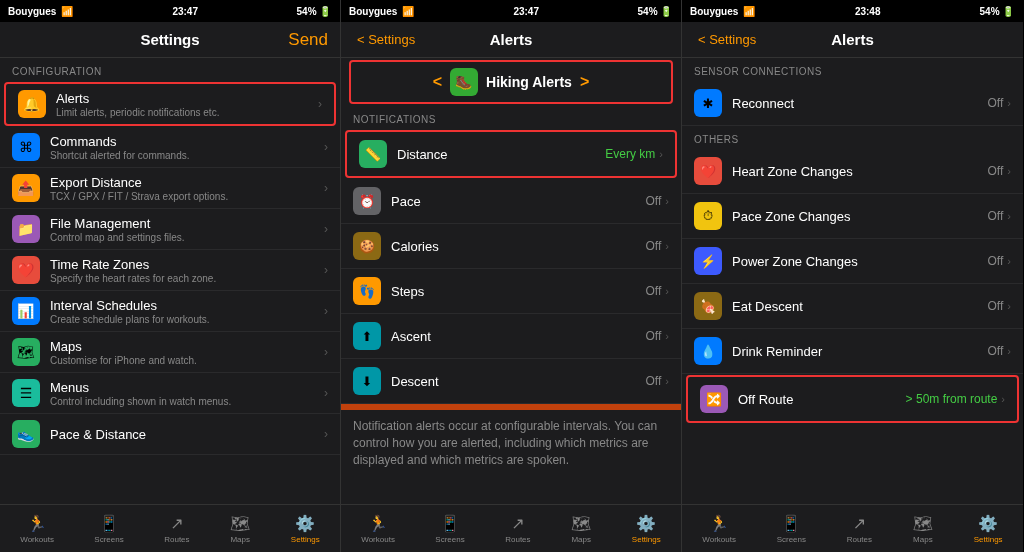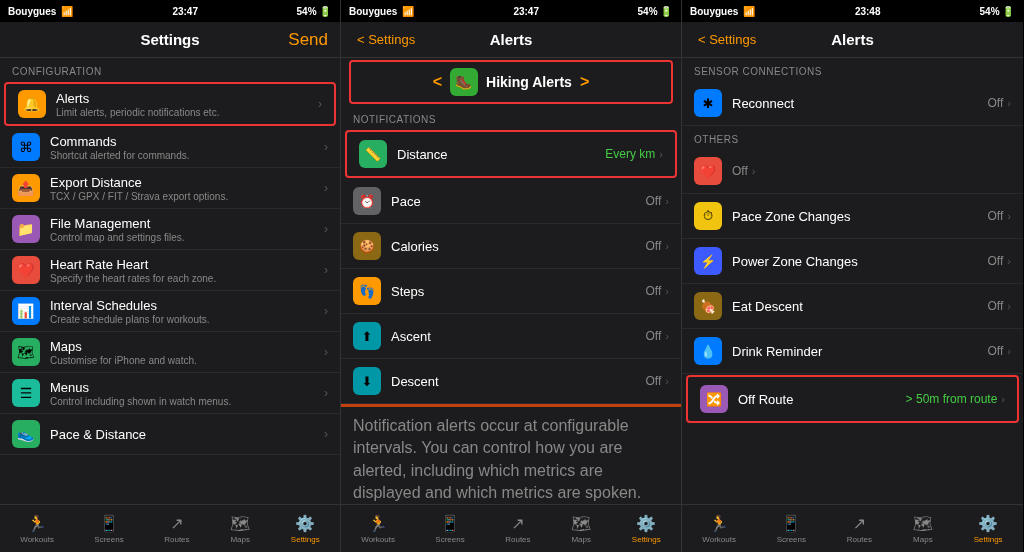--- a/index.html
+++ b/index.html
@@ -204,24 +204,24 @@
     .alert-value {
       font-size: 12px;
       color: #888;
       margin-right: 4px;
     }
     .alert-value.green { color: #4c4; }
     .alert-chevron { color: #555; font-size: 11px; }
 
     .footer-note {
       padding: 8px 12px;
-      font-size: 16px;
+      font-size: 12px;
       color: #888;
       line-height: 1.4;
-      border-top: 3px solid #c2410c;
+      border-top: 6px solid #c2410c;
     }
 
     
     .sensor-row {
       display: flex;
       align-items: center;
       padding: 8px 12px;
       border-bottom: 1px solid #2a2a2c;
     }
     .sensor-row.highlighted {
@@ -338,21 +338,21 @@
         <div class="row-text">
           <div class="row-title">File Management</div>
           <div class="row-subtitle">Control map and settings files.</div>
         </div>
         <span class="row-chevron">›</span>
       </div>
 
       <div class="settings-row">
         <div class="row-icon bg-red">❤️</div>
         <div class="row-text">
-          <div class="row-title">Heart Rate Heart</div>
+          <div class="row-title">Time Rate Zones</div>
           <div class="row-subtitle">Specify the heart rates for each zone.</div>
         </div>
         <span class="row-chevron">›</span>
       </div>
 
       <div class="settings-row">
         <div class="row-icon bg-blue">📊</div>
         <div class="row-text">
           <div class="row-title">Interval Schedules</div>
           <div class="row-subtitle">Create schedule plans for workouts.</div>
@@ -536,20 +536,21 @@
         <div class="sensor-icon bg-blue">✱</div>
         <span class="sensor-label">Reconnect</span>
         <span class="sensor-value">Off</span>
         <span class="sensor-chevron">›</span>
       </div>
 
       <div class="section-header">OTHERS</div>
 
       <div class="sensor-row">
         <div class="sensor-icon bg-red">❤️</div>
+        <span class="sensor-label">Heart Zone Changes</span>
         <span class="sensor-value">Off</span>
         <span class="sensor-chevron">›</span>
       </div>
 
       <div class="sensor-row">
         <div class="sensor-icon bg-yellow">⏱</div>
         <span class="sensor-label">Pace Zone Changes</span>
         <span class="sensor-value">Off</span>
         <span class="sensor-chevron">›</span>
       </div>

